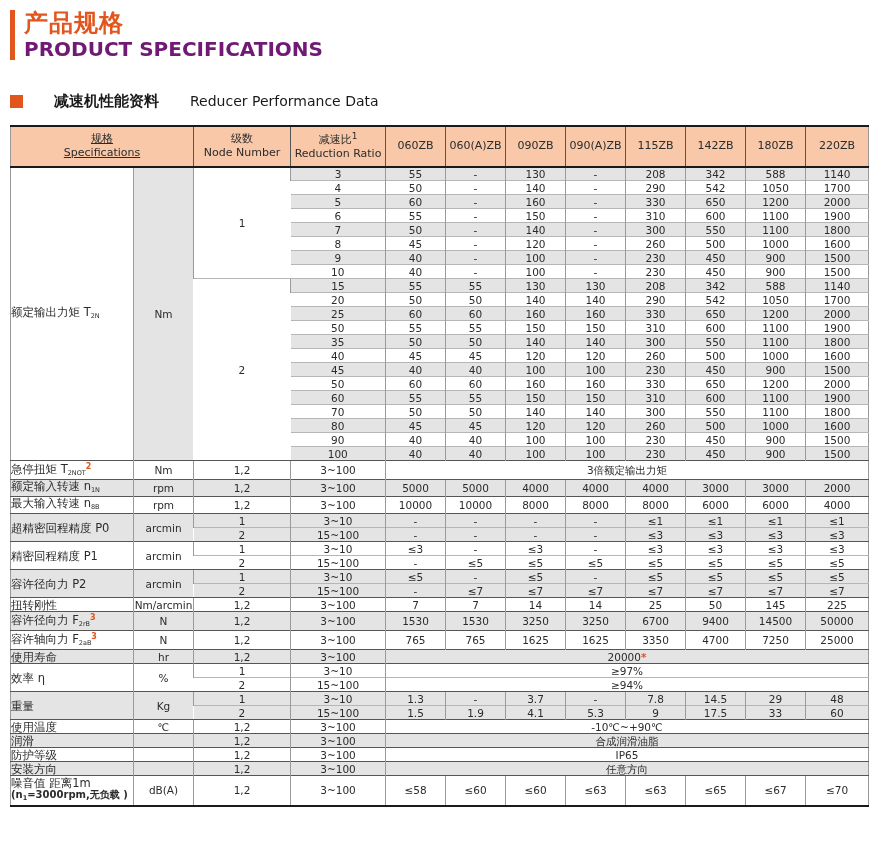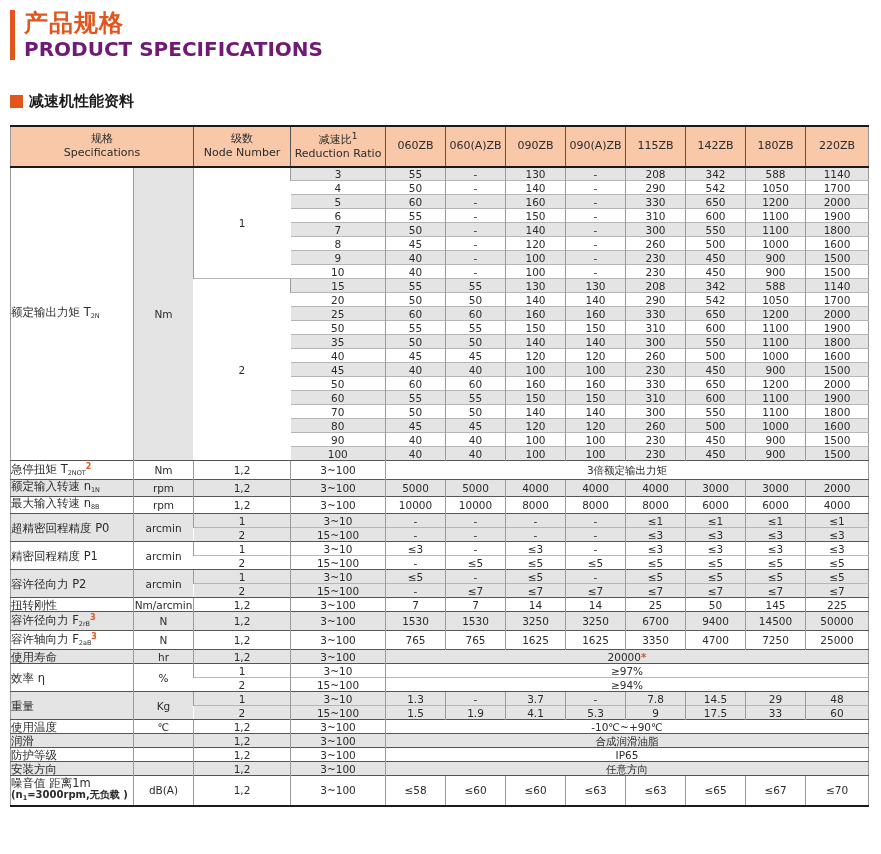--- a/index.html
+++ b/index.html
@@ -10,35 +10,35 @@
   }
   .page { padding:8px 11px 0 10px;border-radius:19px; }
 
   
   .title-block { display:flex; align-items:stretch; margin-top:2px; }
   .title-bar { width:5px; background:#E2551C; margin-right:9px; }
   .title-zh { font-size:24px; font-weight:bold; color:#E2551C; line-height:1.15; letter-spacing:1px; }
   .title-en { font-size:20px; font-weight:bold; color:#701a75; line-height:1.1; letter-spacing:0px; }
 
   
-  .section-head { display:flex; align-items:center; margin-top:32px; margin-bottom:14px; }
+  .section-head { display:flex; align-items:center; margin-top:32px; margin-bottom:14px;gap:25px; }
   .bullet { width:13px; height:13px; background:#E2551C; margin-right:6px; flex:0 0 auto; }
   .sec-zh { font-size:15px; font-weight:bold; color:#1a1a1a; margin-right:6px; }
   .sec-en { font-size:14px; color:#1a1a1a; }
 
   
   table { border-collapse:collapse; table-layout:fixed; width:858px;
           border-left:1px solid #999; border-right:1px solid #999;
           border-bottom:2px solid #1a1a1a; }
   thead th {
     background:#F8C8A9; font-weight:normal; font-size:11px; color:#2b2b2b;
     border-top:2px solid #1a1a1a; border-bottom:2px solid #1a1a1a;
     border-left:1px solid #555; height:41px; text-align:center; line-height:1.3;
   }
-  thead th:first-child { border-left:none; }
+  thead th:first-child { border-left:none;text-decoration:underline; }
   tbody td {
     font-size:10.5px; text-align:center; height:14px; line-height:12px;
     border-left:1px solid #9a9a9a; border-top:1px solid #b6b6b6;
     overflow:hidden; white-space:nowrap;
   }
   tbody td:first-child { border-left:none; }
   tbody tr.g-top td { border-top:1px solid #555; }
   tbody td.lbl { text-align:left; font-size:11.5px; }
   tbody td.s, tbody tr.shade td { background:#E4E4E4; }
   tbody tr.tall td { height:30px; }
@@ -58,20 +58,21 @@
     <div class="title-bar"></div>
     <div>
       <div class="title-zh">产品规格</div>
       <div class="title-en">PRODUCT SPECIFICATIONS</div>
     </div>
   </div>
 
   <div class="section-head">
     <span class="bullet"></span>
     <span class="sec-zh">减速机性能资料</span>
+    <span class="sec-en">Reducer Performance Data</span>
   </div>
 
   <table id="spec-table">
       <colgroup>
         <col style="width: 123px;">
         <col style="width: 60px;">
         <col style="width: 97px;">
         <col style="width: 95px;">
         <col style="width: 60px;">
         <col style="width: 60px;">

